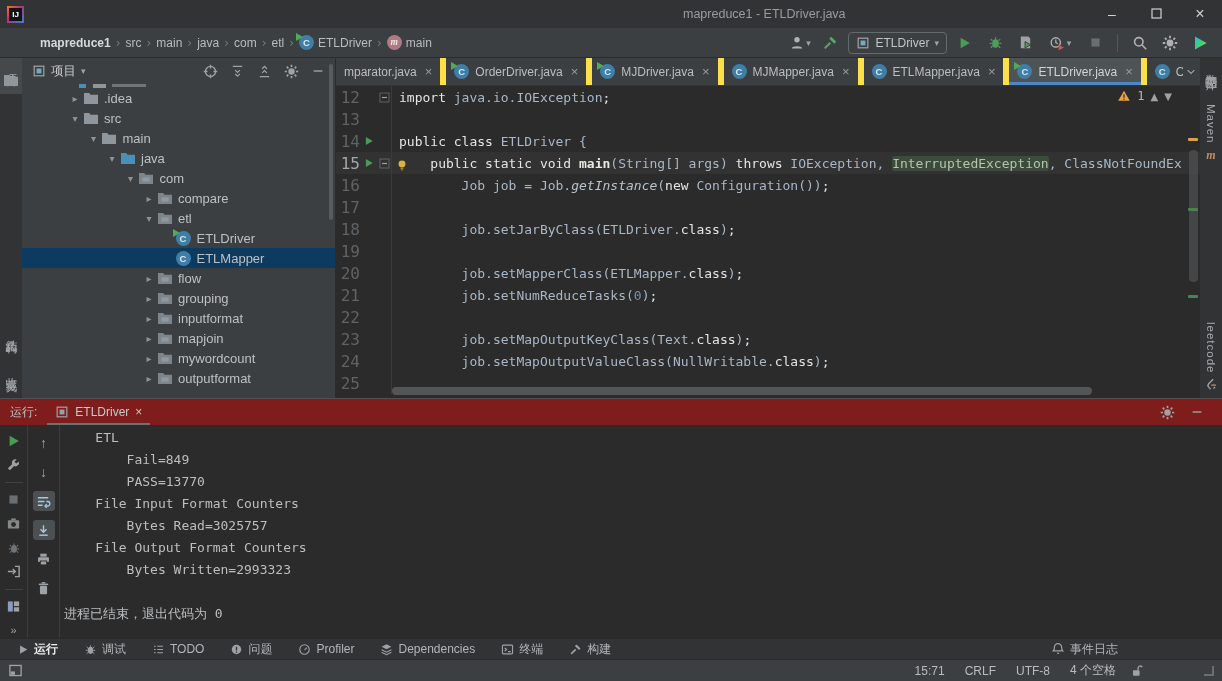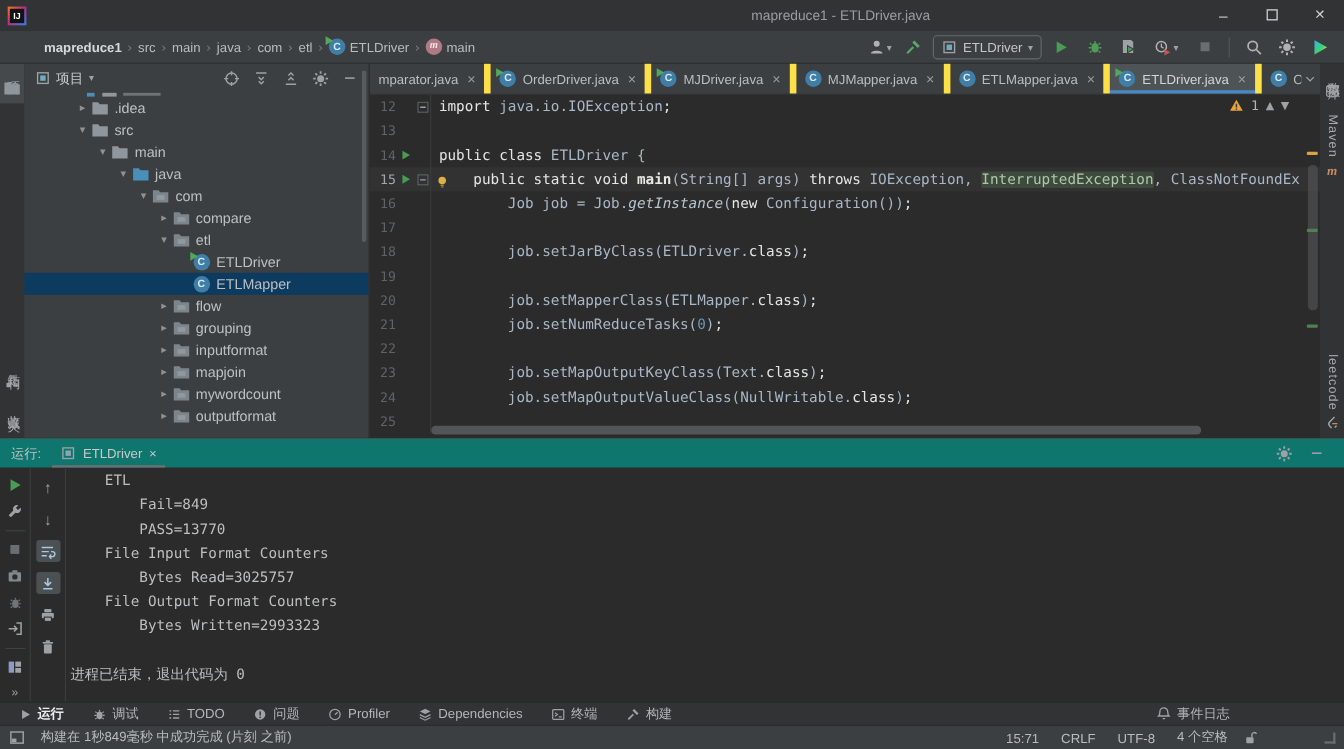--- a/index.html
+++ b/index.html
@@ -62,41 +62,41 @@
   .tabbar{height:28px;background:#3c3f41;display:flex;align-items:stretch;border-bottom:1px solid #323436;flex:none;}
   .tab{display:flex;align-items:center;gap:6px;padding:0 8px;border-right:6px solid #fde047;color:#bbbec1;
        font-size:12px;position:relative;white-space:nowrap;}
   .tab.active{background:#4e5356;box-shadow:inset 0 -3px 0 #4a88c7;color:#d2d4d6;}
   .tab .x{color:#9a9da0;font-size:13px;margin-left:2px;}
   .tab.overflow{width:46px;overflow:hidden;border-right:none;}
   .tab-chev{width:26px;display:flex;align-items:center;justify-content:center;color:#9fa2a5;}
   .code-area{flex:1;position:relative;overflow:hidden;font-family:"DejaVu Sans Mono",monospace;}
   .cline{height:22px;display:flex;align-items:center;}
   .cline.current{background:#323232;}
-  .lnum{width:24px;flex:none;text-align:right;font-size:12px;color:#606366;}
+  .lnum{width:24px;flex:none;text-align:right;font-size:16px;color:#606366;}
   .cline.current .lnum{color:#a4a7a9;}
   .lrun{width:18px;flex:none;display:flex;justify-content:center;}
   .lfold{width:13px;flex:none;display:flex;justify-content:center;align-items:center;}
   .gutsep{width:1px;align-self:stretch;background:#393c3e;flex:none;}
   .ltext{white-space:pre;font-size:13px;padding-left:7px;position:relative;color:#a9b7c6;}
   .c-k{color:#e5e5e5;}
   .c-p{color:#a9b7c6;}
   .c-d{color:#e8e9e2;font-weight:bold;}
   .c-i{color:#b8c4ce;font-style:italic;}
   .c-n{color:#6897bb;}
   .c-h{color:#b5c3ae;background:#3c4b3c;border-radius:2px;}
   .bulb-abs{position:absolute;left:-14px;top:3px;}
   .inspect{position:absolute;top:3px;right:28px;display:flex;align-items:center;gap:6px;color:#b3b6b8;font-size:12px;}
   .inspect .chtxt{color:#9fa2a5;font-size:10px;font-family:"DejaVu Sans",sans-serif;}
   .hscroll{position:absolute;bottom:3px;left:56px;width:700px;height:8px;background:#5a5d5f;border-radius:4px;opacity:.85;}
   .vscroll{position:absolute;top:64px;right:2px;width:9px;height:132px;background:#54575a;border-radius:4px;opacity:.6;}
   .mark{position:absolute;right:2px;width:10px;height:3px;border-radius:1px;}
   
   .runpanel{height:240px;background:#2b2b2b;border-top:1px solid #4e5052;display:flex;flex-direction:column;}
-  .run-head{height:26px;background:#0f766e;display:flex;align-items:center;padding-left:6px;flex:none;}
+  .run-head{height:26px;background:#7f1d1d;display:flex;align-items:center;padding-left:6px;flex:none;}
   .run-label{color:#bfc1c3;margin:0 10px 0 4px;}
   .run-tab{display:flex;align-items:center;gap:6px;padding:0 8px;height:100%;color:#c7c9cb;
            box-shadow:inset 0 -2px 0 #6e7173;}
   .run-head .grow{flex:1;}
   .run-body{flex:1;display:flex;min-height:0;}
   .rtb{width:28px;flex:none;display:flex;flex-direction:column;align-items:center;padding-top:8px;gap:9px;}
   .rtb.outer{border-right:1px solid #3a3d3f;}
   .rtb.inner{width:32px;border-right:1px solid #3a3d3f;}
   .rbtn{width:22px;height:20px;display:flex;align-items:center;justify-content:center;color:#9fa2a5;border-radius:3px;}
   .rbtn.toggled{background:#4b5053;}
@@ -933,21 +933,20 @@
     </span>
   </div>
 
   <div class="statusbar">
     <span class="icn">
         <svg width="15" height="15" viewBox="0 0 16 16">
           <rect x="2" y="2.6" width="12" height="10.8" fill="none" stroke="#9fa2a5" stroke-width="1.4"></rect>
           <rect x="2.8" y="9" width="4.6" height="3.6" fill="#9fa2a5"></rect>
         </svg>
       </span>
-    <span class="st-item">构建在 1秒849毫秒 中成功完成 (片刻 之前)</span>
     <span class="grow"></span>
     <span class="st-item">15:71</span>
     <span class="st-item">CRLF</span>
     <span class="st-item">UTF-8</span>
     <span class="st-item">4 个空格</span>
     <span class="icn">
         <svg width="14" height="14" viewBox="0 0 16 16">
           <rect x="3.4" y="7" width="7.6" height="6.4" rx="1" fill="#9fa2a5"></rect>
           <path d="M9.2 7V4.8a2.5 2.5 0 014.8-1" stroke="#9fa2a5" stroke-width="1.5" fill="none"></path>
         </svg>

